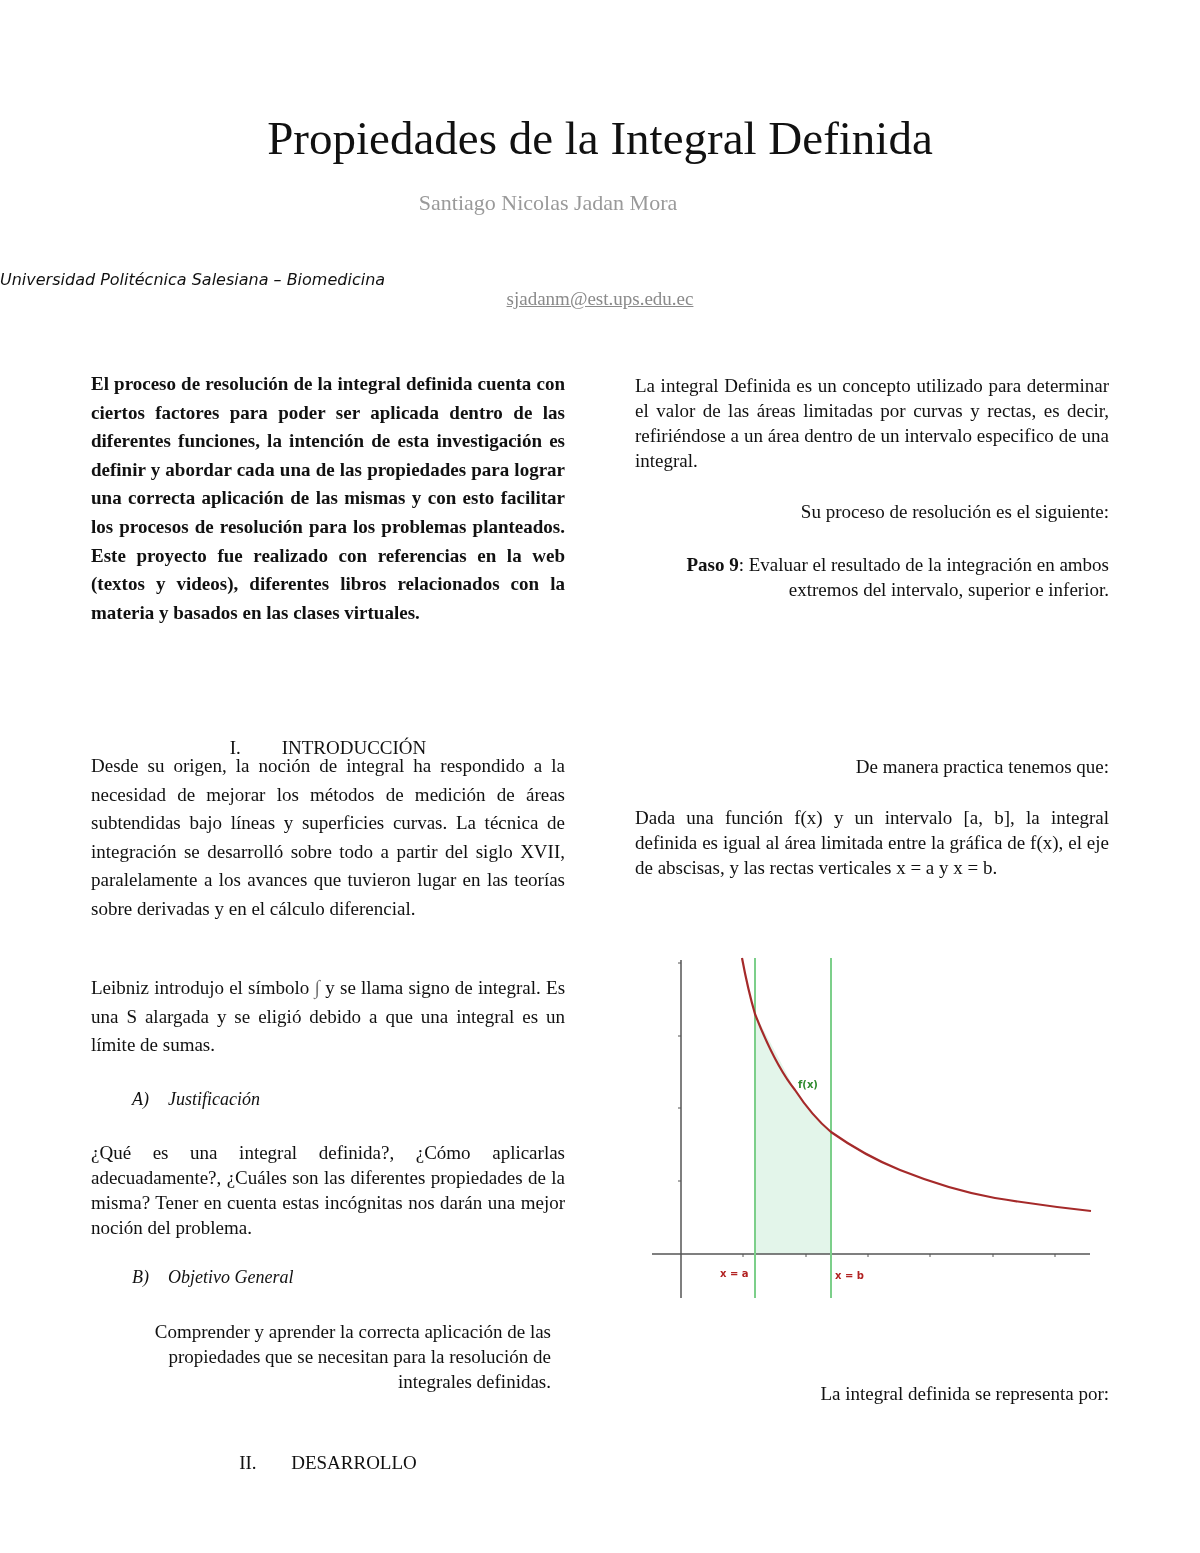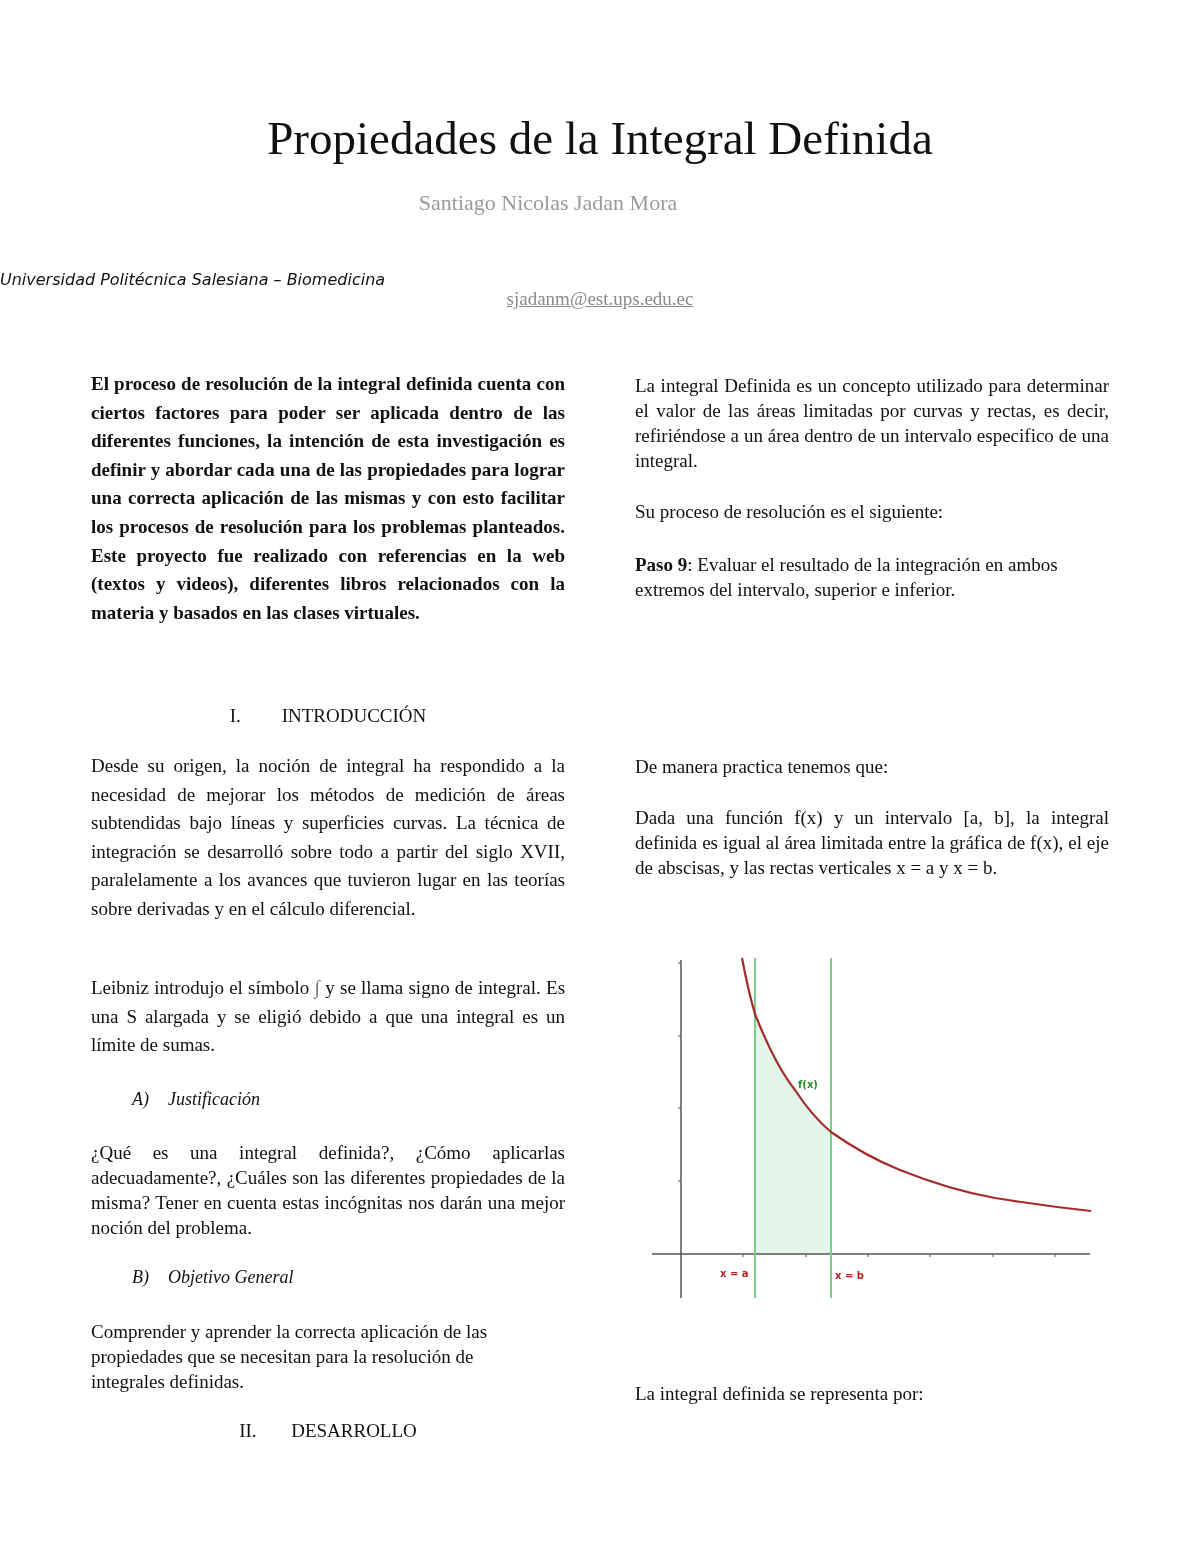--- a/index.html
+++ b/index.html
@@ -14,25 +14,25 @@
     .email { position: absolute; left: 0; width: 1200px; top: 288px; text-align: center;
              font-size: 19px; color: #8a8a8a; }
     .email span { text-decoration: underline; }
 
     .col { position: absolute; width: 474px; font-size: 19px; }
     .col-left { left: 91px; }
     .col-right { left: 635px; }
 
     .abstract { position: absolute; top: 370px; font-weight: bold; text-align: justify;
                 line-height: 28.6px; }
-    .sec-head { position: absolute; width: 474px; text-align: center; font-size: 19px; }
+    .sec-head { position: absolute; width: 474px; text-align: center; font-size: 19px; margin-top: 32px; }
     .sec-head .num { display: inline-block; width: 52px; text-align: left; }
     .p { position: absolute; text-align: justify; line-height: 28.5px; }
     .p-tight { position: absolute; text-align: justify; line-height: 25px; }
-    .p-left { position: absolute; text-align: left; line-height: 25px; }
+    .p-left { position: absolute; text-align: right; line-height: 25px; }
     .sub-head { position: absolute; font-style: italic; font-size: 18px; left: 132px; }
     .sub-head .lbl { display: inline-block; width: 36px; }
     b { font-weight: bold; }
 
     .graph { position: absolute; left: 650px; top: 950px; width: 445px; height: 350px; }
   </style>
 </head>
 <body>
 
 <div class="title">Propiedades de la Integral Definida</div>

